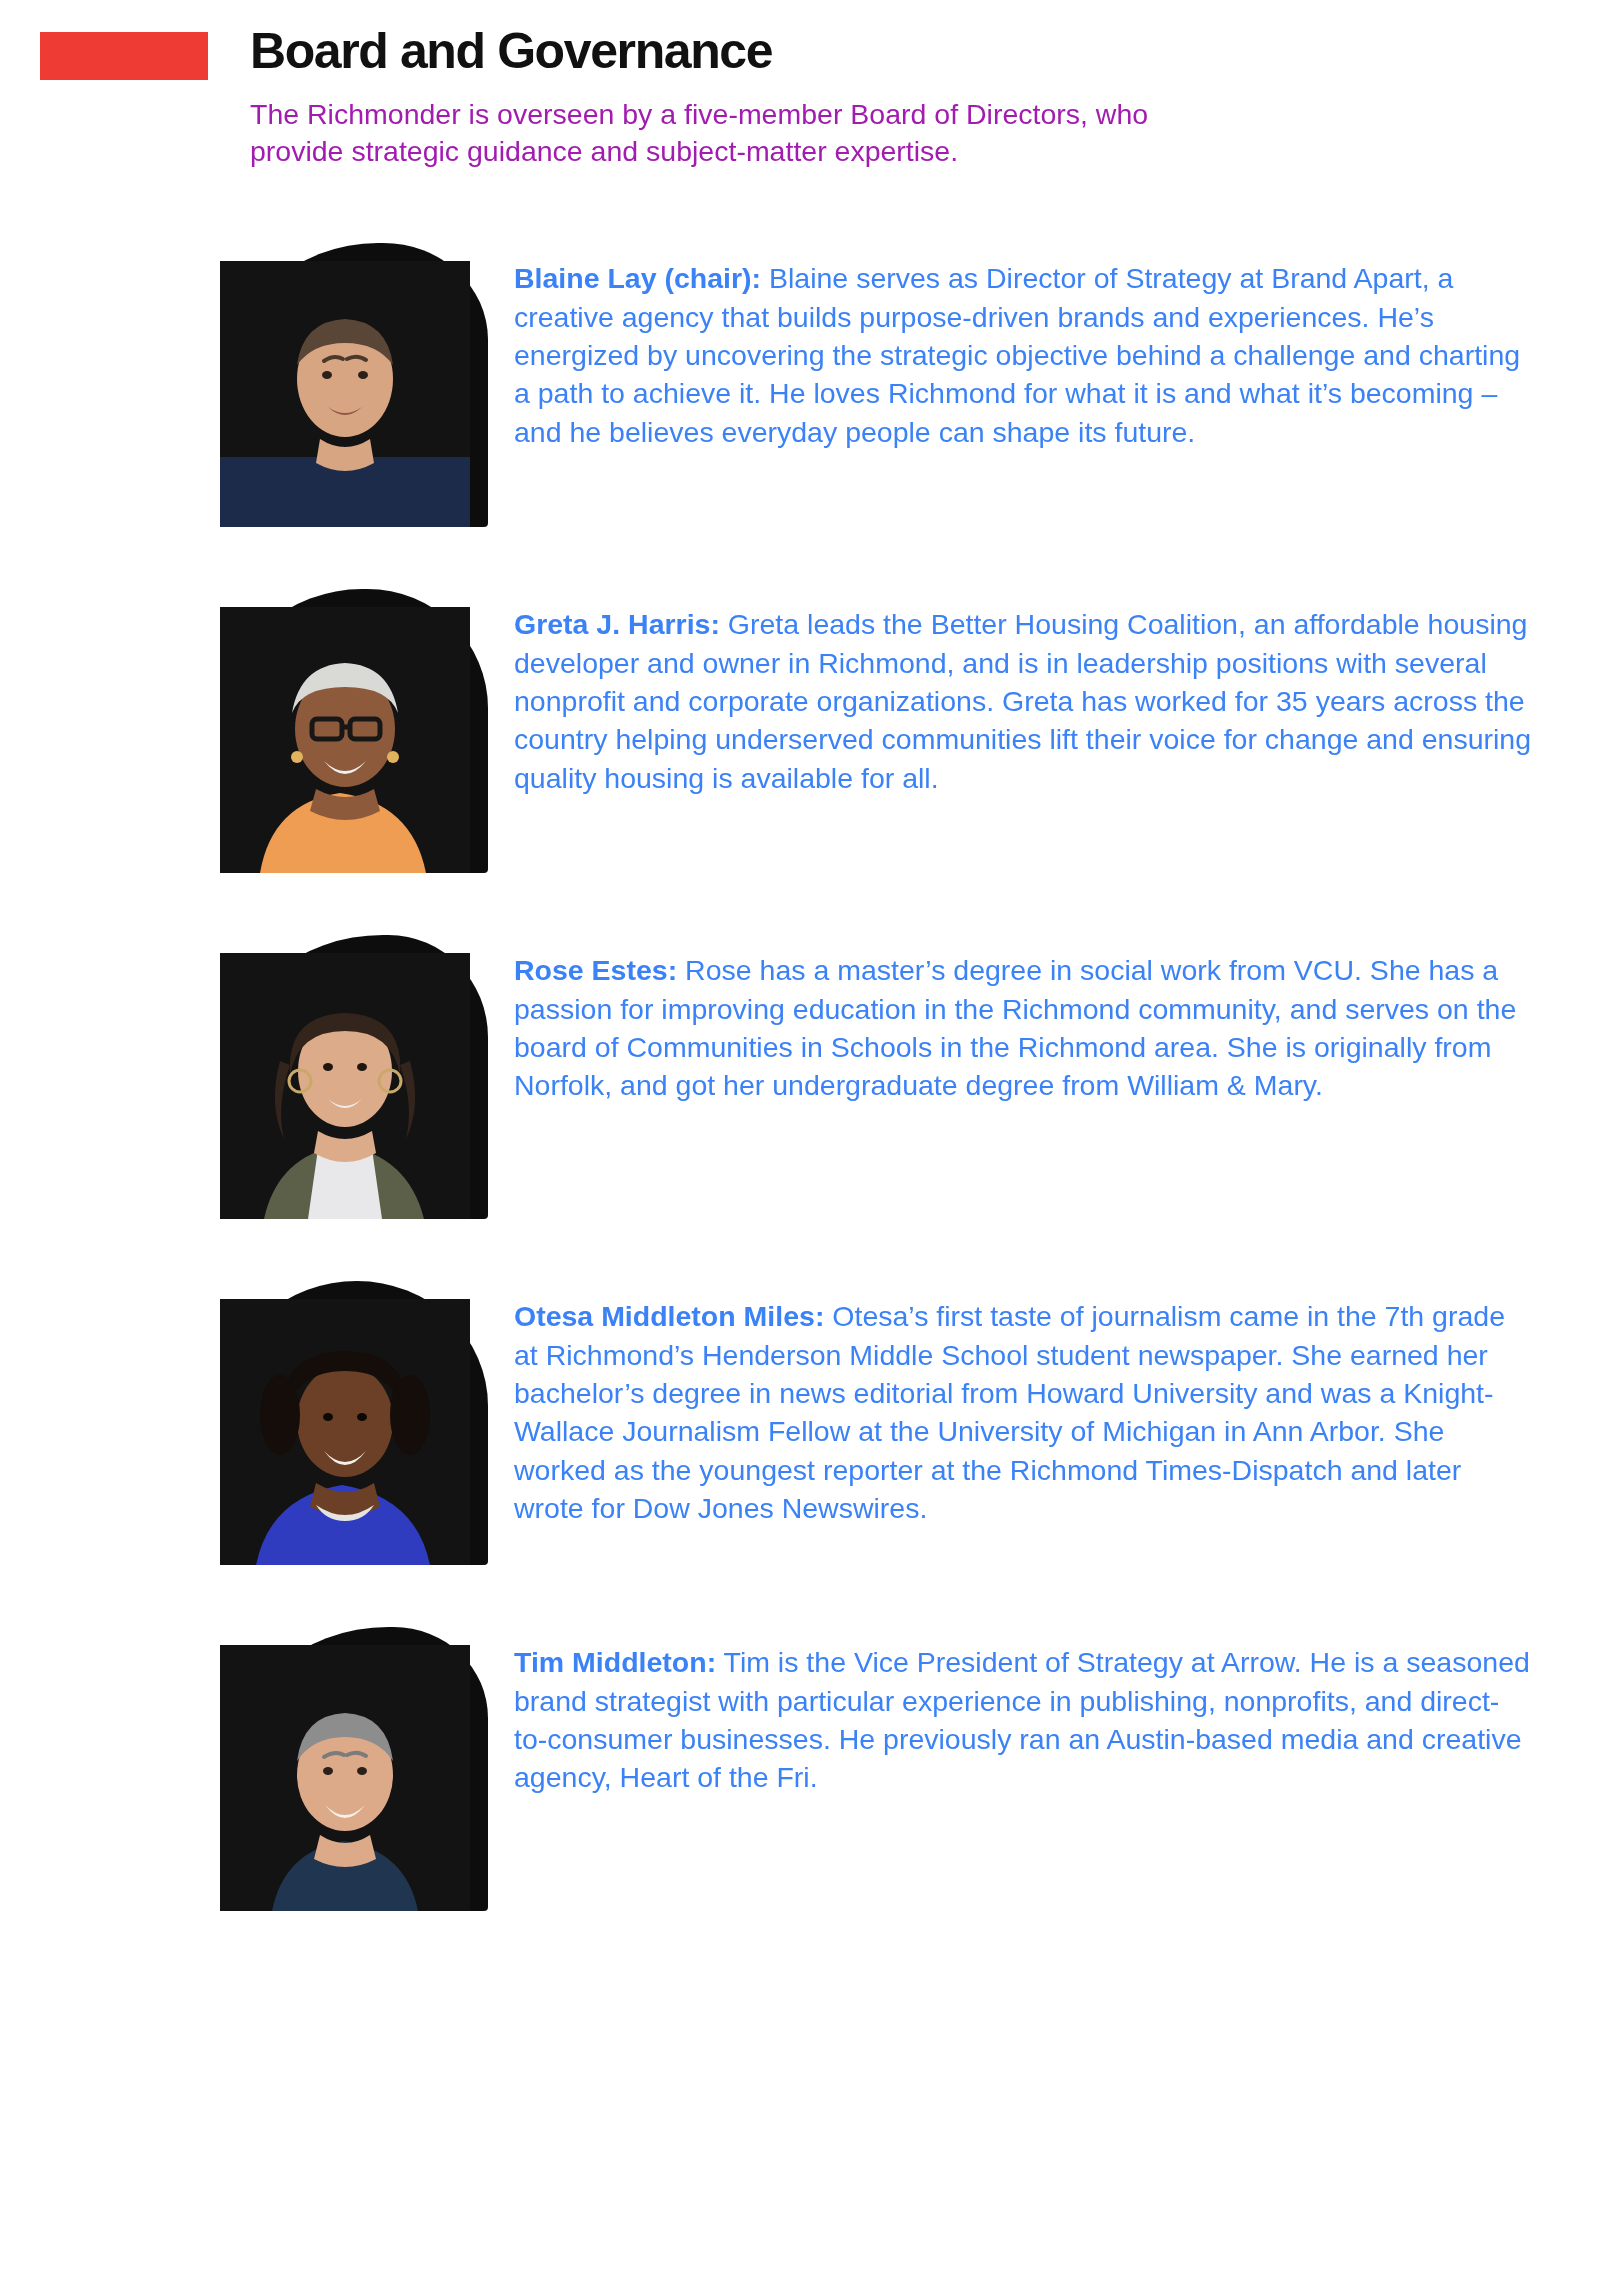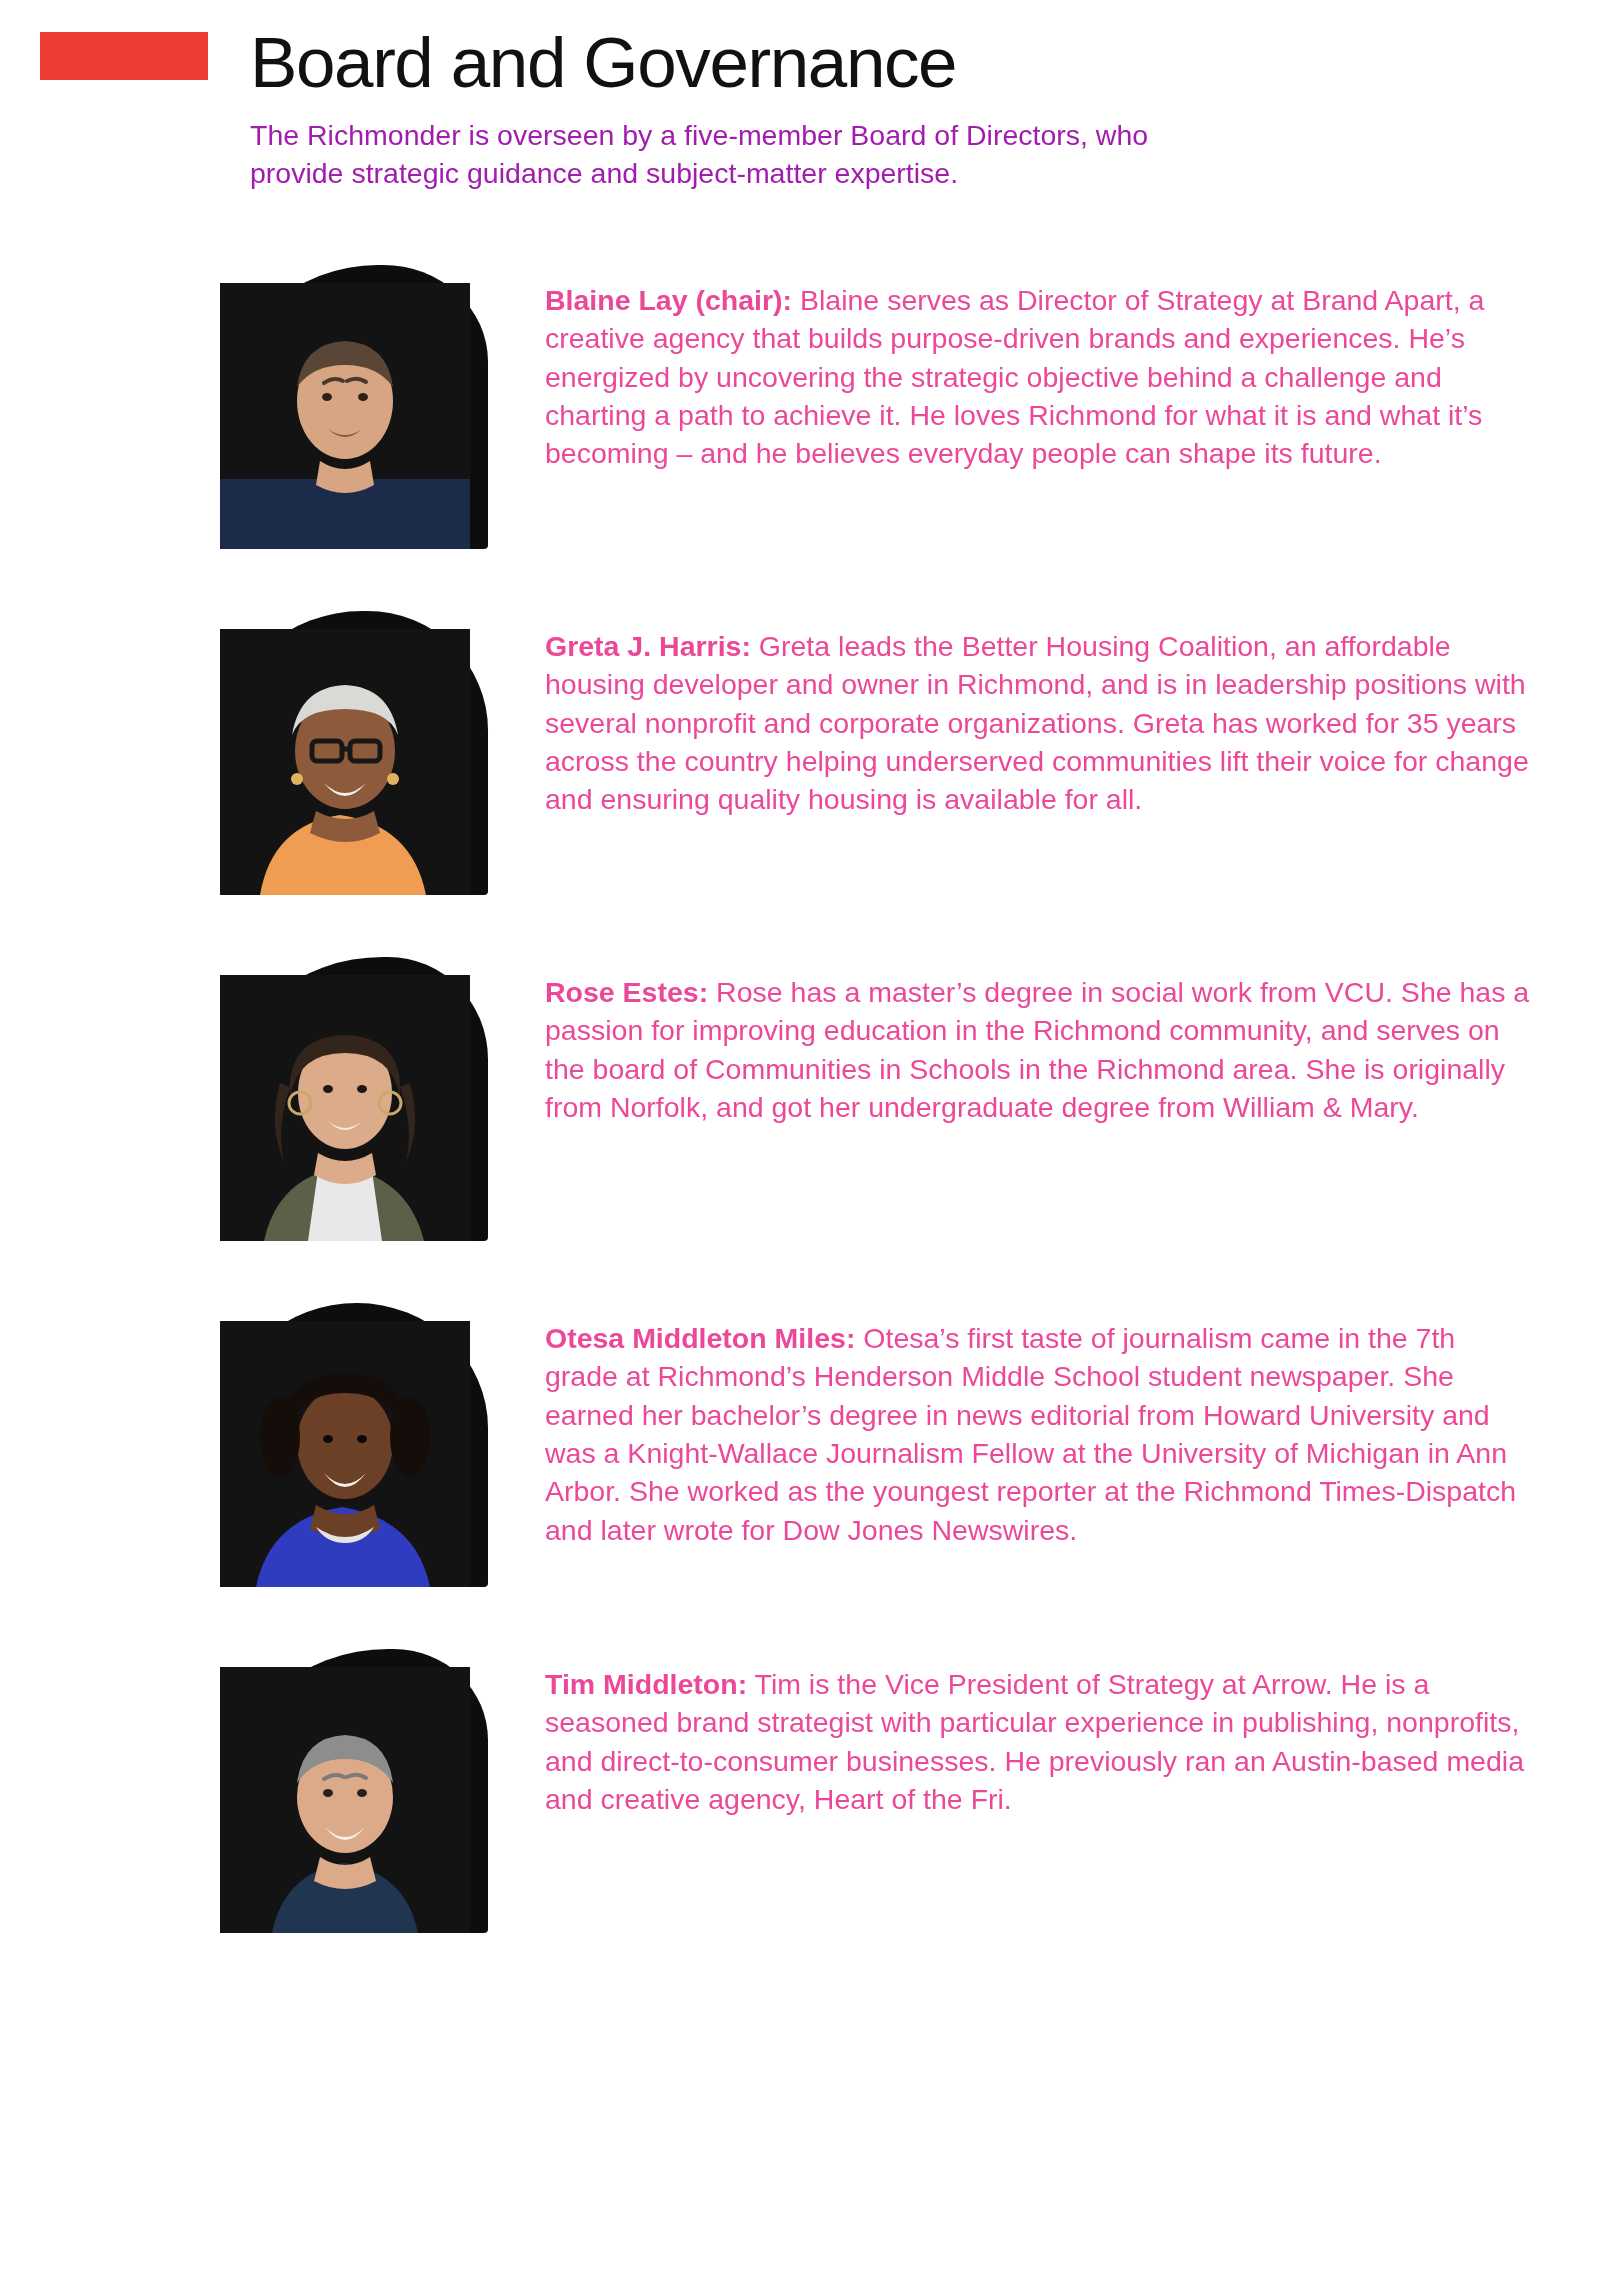--- a/index.html
+++ b/index.html
@@ -31,23 +31,23 @@
     position: absolute;
     left: 40px;
     top: 32px;
     width: 168px;
     height: 48px;
     background: #ee3b33;
   }
   .title {
     margin: 0;
     padding-left: 250px;
-    font-size: 71px;
+    font-size: 50px;
     line-height: 1.03;
-    font-weight: 400;
+    font-weight: 700;
     letter-spacing: -1.4px;
     color: #111111;
   }
   .subtitle {
     margin: 18px 0 0 0;
     padding-left: 250px;
     padding-right: 420px;
     font-size: 28.5px;
     line-height: 1.33;
     font-weight: 400;
@@ -92,23 +92,22 @@
     height: 266px;
     overflow: hidden;
     background: #2a2a2a;
   }
   .photo svg { display: block; width: 100%; height: 100%; }
 
   .bio {
     flex: 1 1 auto;
     font-size: 28.5px;
     line-height: 1.345;
-    color: #ec4899;
+    color: #3b82f6;
     padding-top: 16px;
-    margin-left: 31px;
   }
   .bio .name {
     font-weight: 700;
   }
 
   
   .member.m1 .blob { border-radius: 58% 40% 4px 4px / 50% 34% 4px 4px; }
   .member.m2 .blob { border-radius: 52% 46% 4px 4px / 44% 42% 4px 4px; }
   .member.m3 .blob { border-radius: 60% 38% 4px 4px / 48% 36% 4px 4px; }
   .member.m4 .blob { border-radius: 50% 50% 4px 4px / 42% 44% 4px 4px; }

